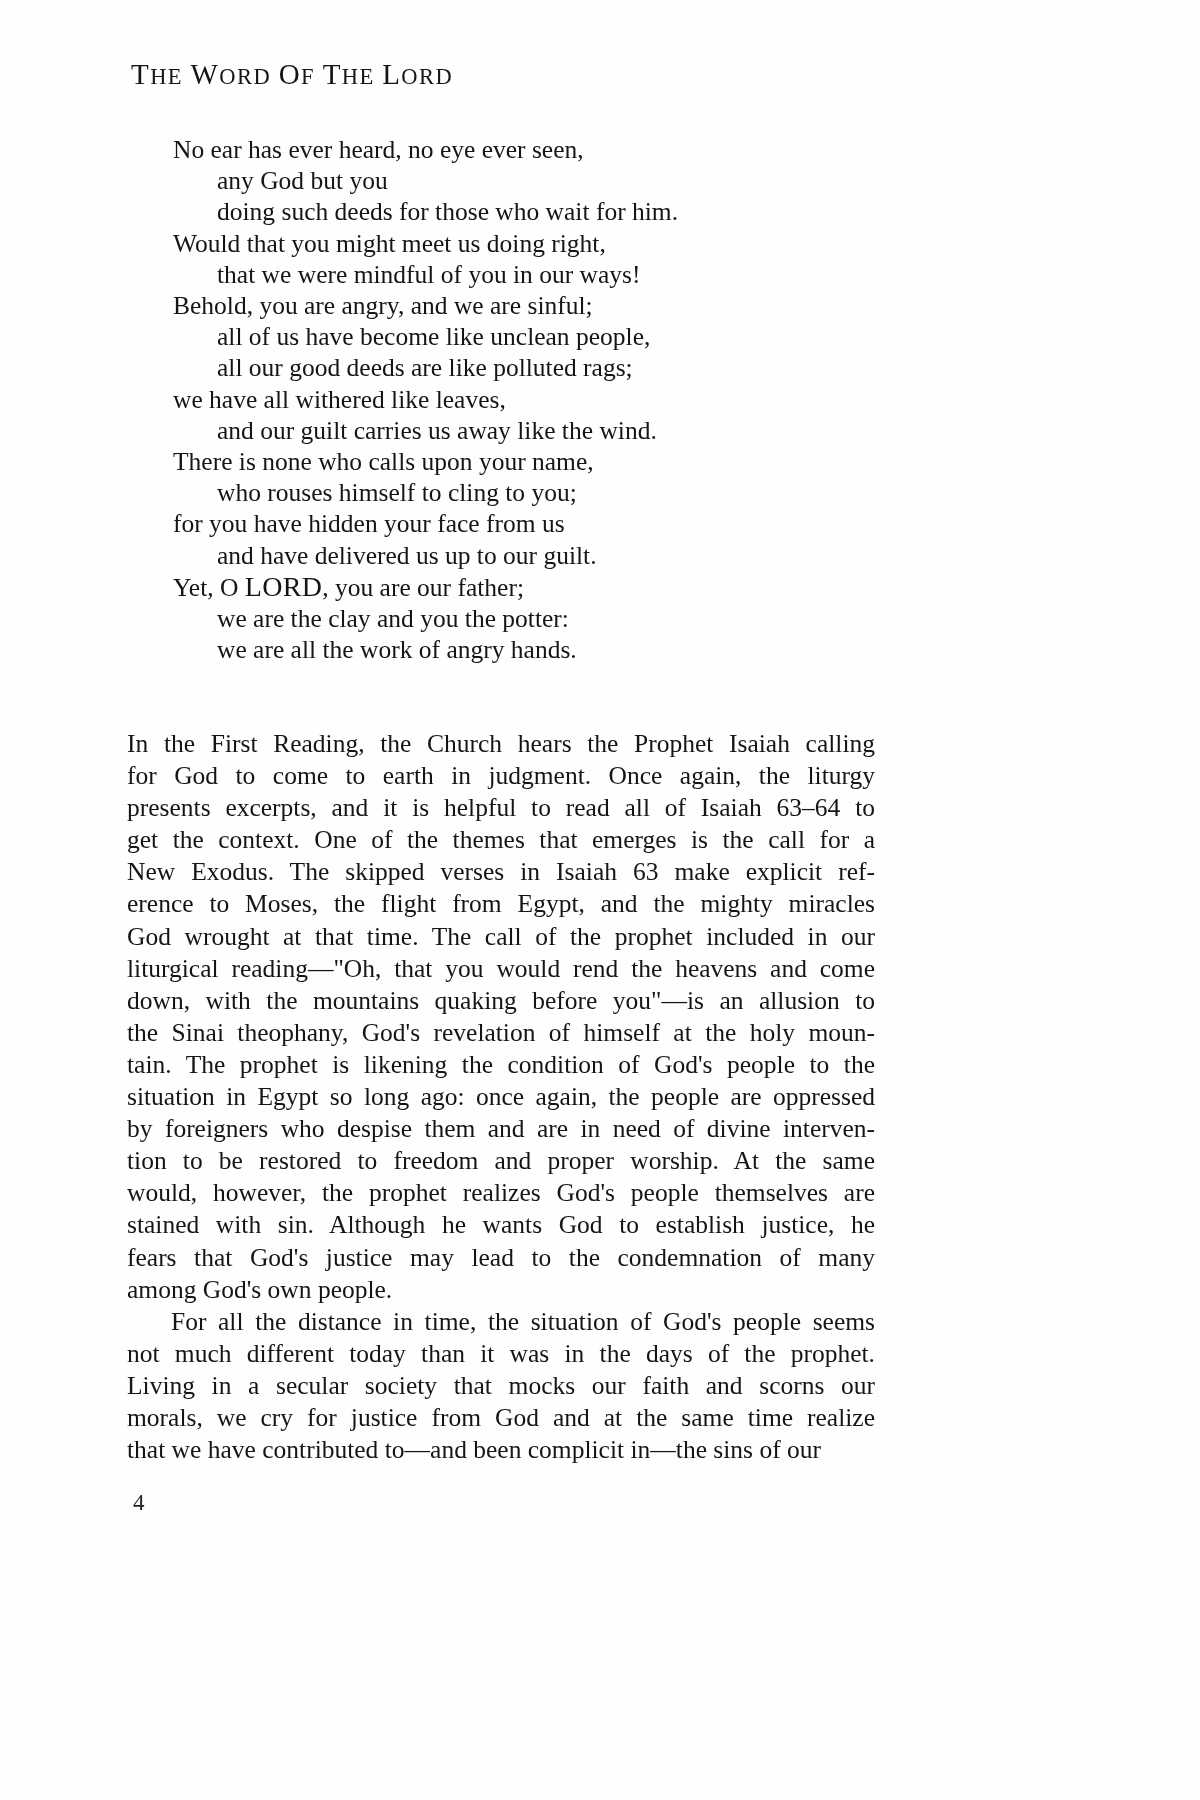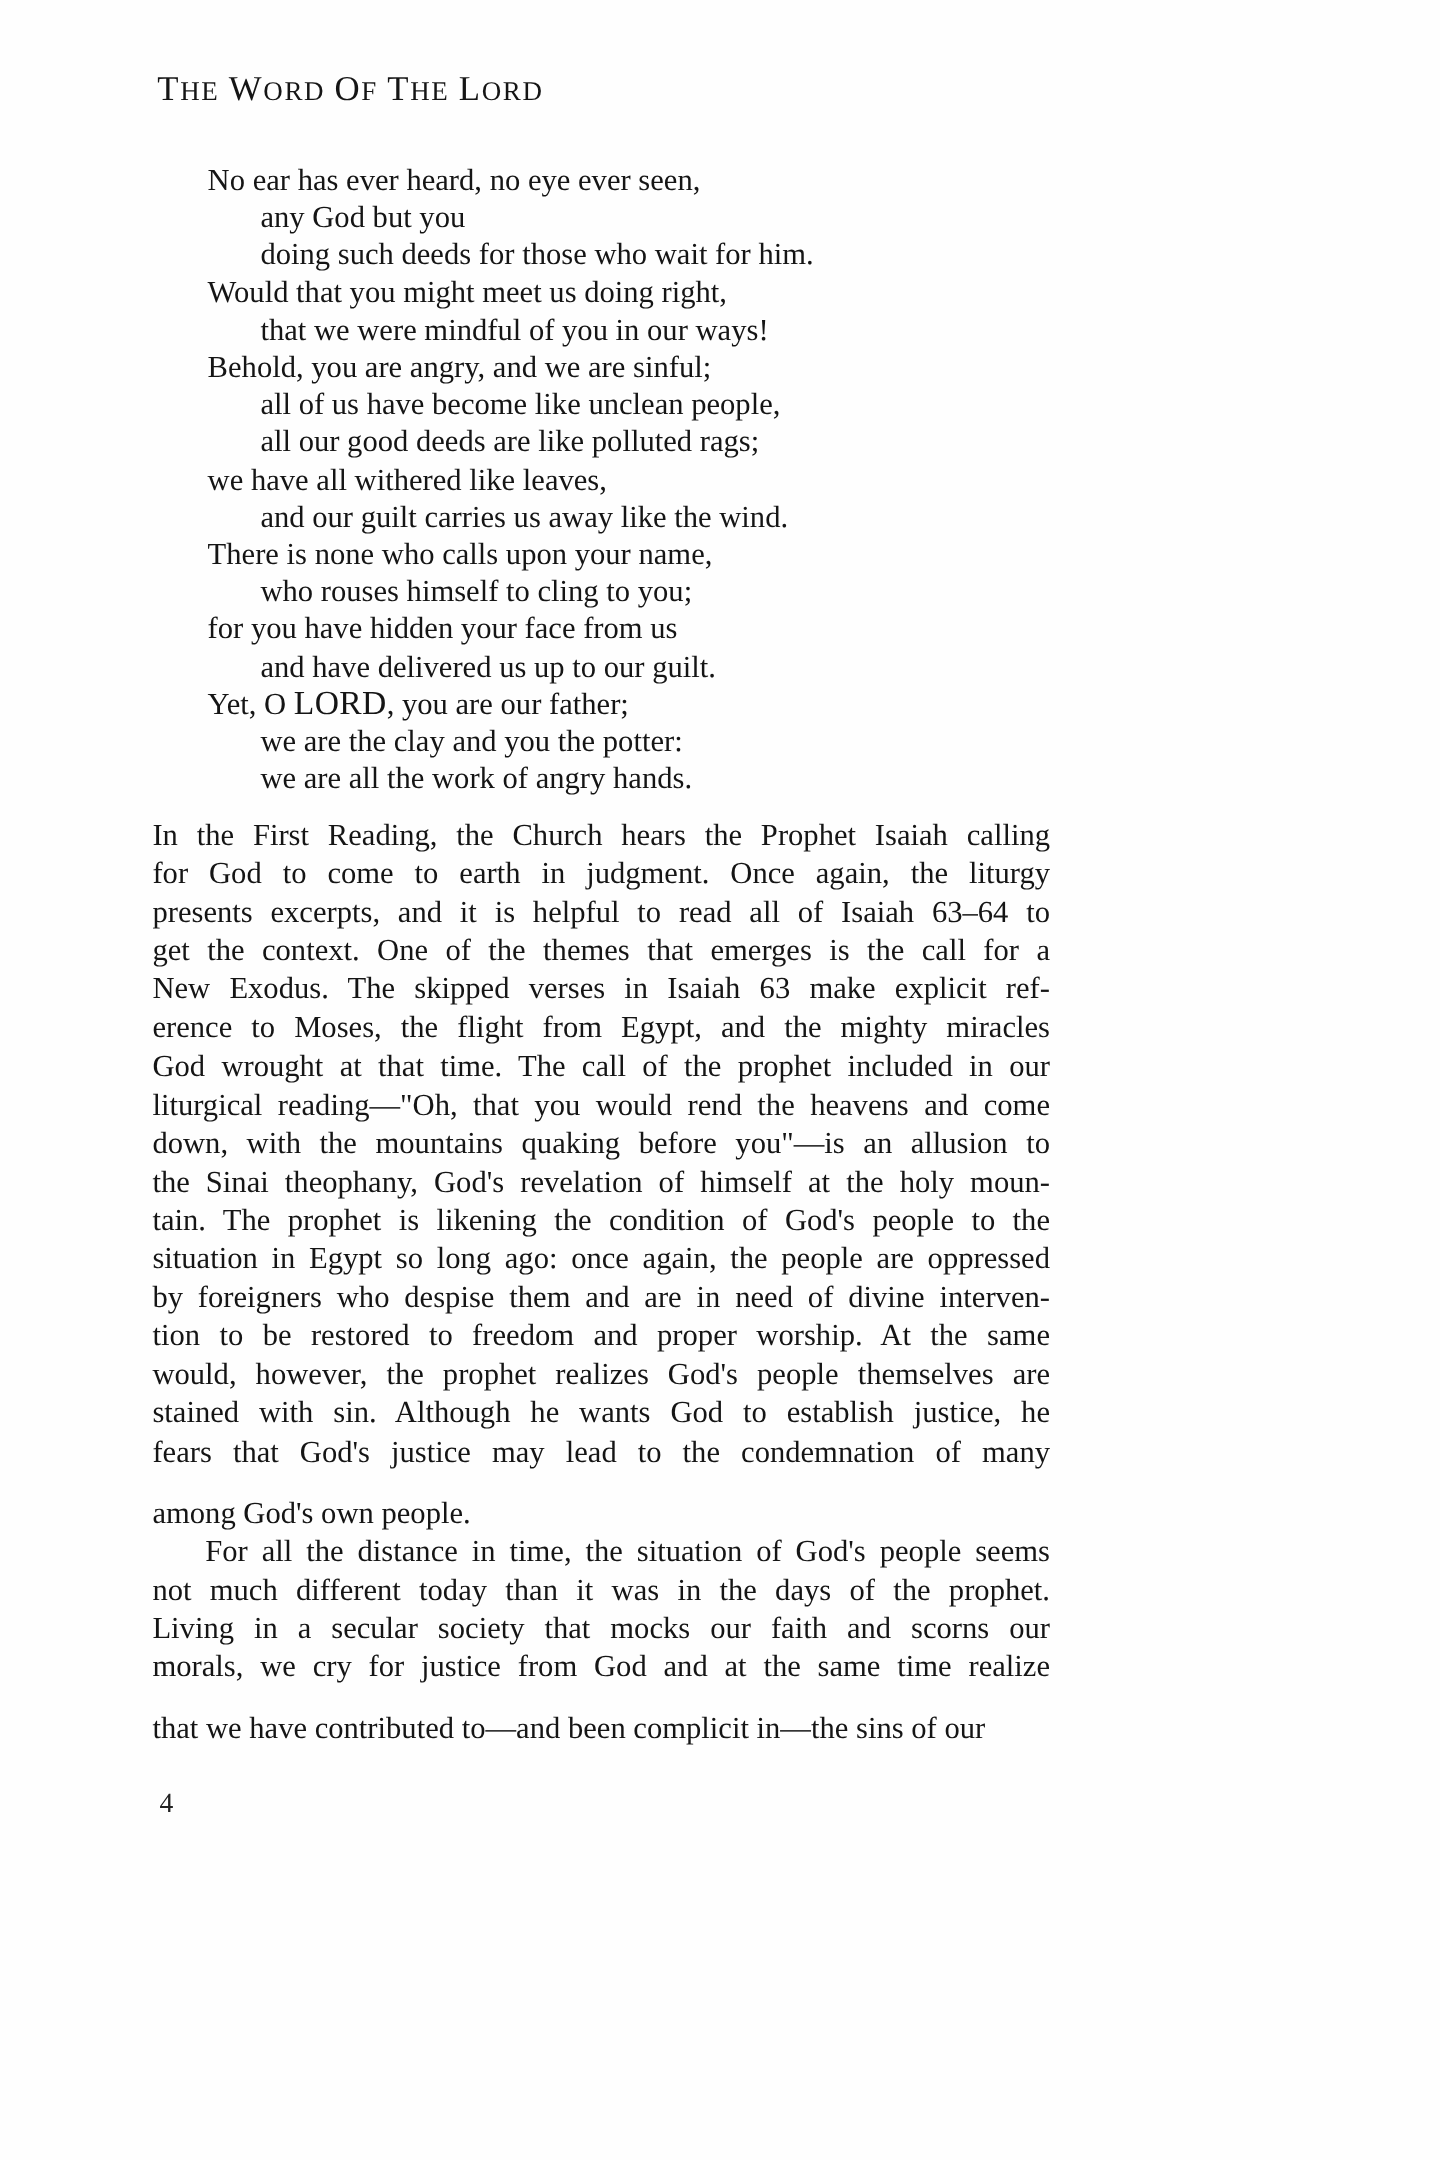--- a/index.html
+++ b/index.html
@@ -59,21 +59,21 @@
   }
   .poem .divine {
     font-size: 28px;
     letter-spacing: 0.3px;
   }
 
   
   .body-block {
     position: absolute;
     left: 127px;
-    top: 680px;
+    top: 728px;
     width: 748px;
     font-size: 25.5px;
     line-height: 32.1px;
     text-align: justify;
     text-justify: inter-word;
     color: #151515;
     -webkit-hyphens: none;
     hyphens: none;
   }
   .body-block p {
@@ -82,21 +82,20 @@
   }
   
   .jline {
     display: block;
     text-align: justify;
     text-align-last: justify;
     white-space: pre-wrap;
   }
   .jline.last {
     text-align-last: left;
-    margin-top: 19px;
   }
   .jline.first-indent {
     text-indent: 44px;
   }
 
   
   .folio {
     position: absolute;
     left: 133px;
     top: 1490px;

